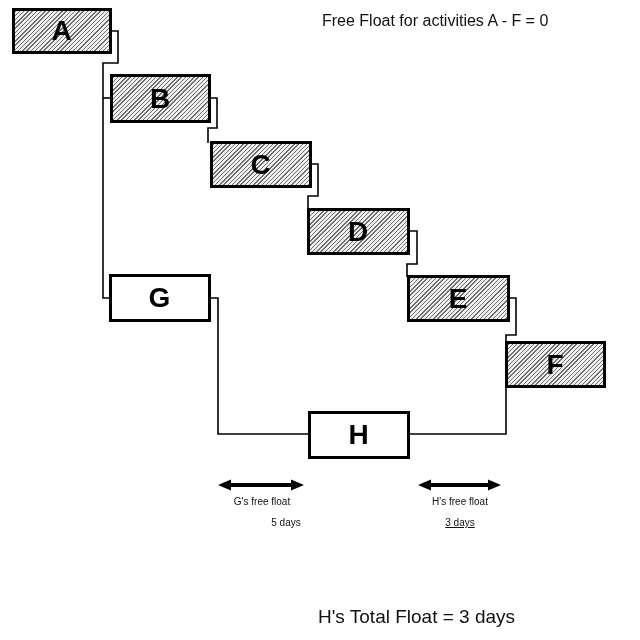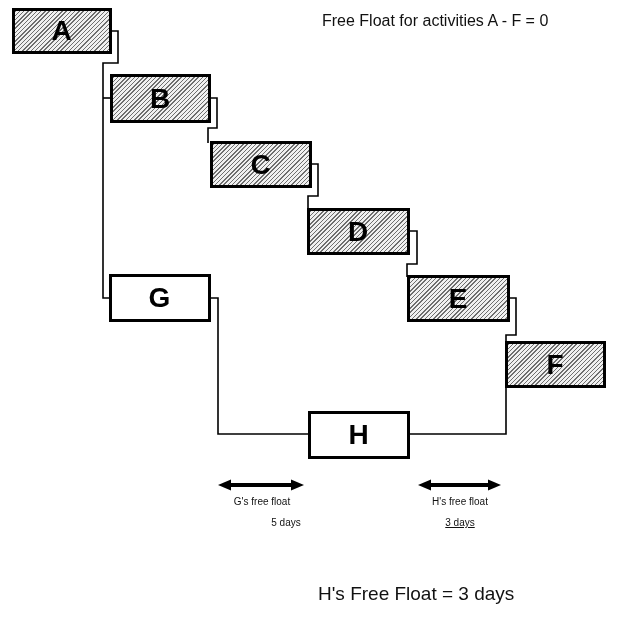--- a/index.html
+++ b/index.html
@@ -50,21 +50,21 @@
         <line x1="427" y1="485" x2="492" y2="485" class="arrow-shaft"></line>
         <polygon points="418,485 431,479.5 431,490.5" class="arrow-head"></polygon>
         <polygon points="501,485 488,479.5 488,490.5" class="arrow-head"></polygon>
       </g>
     </svg>
 
   <div class="note">
     <div>Free Float for activities A - F = 0</div>
   </div>
 
-  <div class="summary sum-right row1">H's Free Float = 3 days</div>
+  <div class="summary sum-right row2">H's Total Float = 3 days</div>
 <div class="arrow-label" style="left: 262px; top: 496px;">G's free float</div>
     <div class="arrow-label" style="left: 262px; top: 517px; margin-left: 24px;">5 days</div>
     <div class="arrow-label" style="left: 460px; top: 496px;">H's free float</div>
     <div class="arrow-label" style="left: 460px; top: 517px; text-decoration: underline;">3 days</div>
     <div class="activity hatched" style="left: 12px; top: 8px; width: 100px; height: 46px;">
       <span>A</span>
     </div>
     <div class="activity hatched" style="left: 110px; top: 74px; width: 101px; height: 49px;">
       <span>B</span>
     </div>

